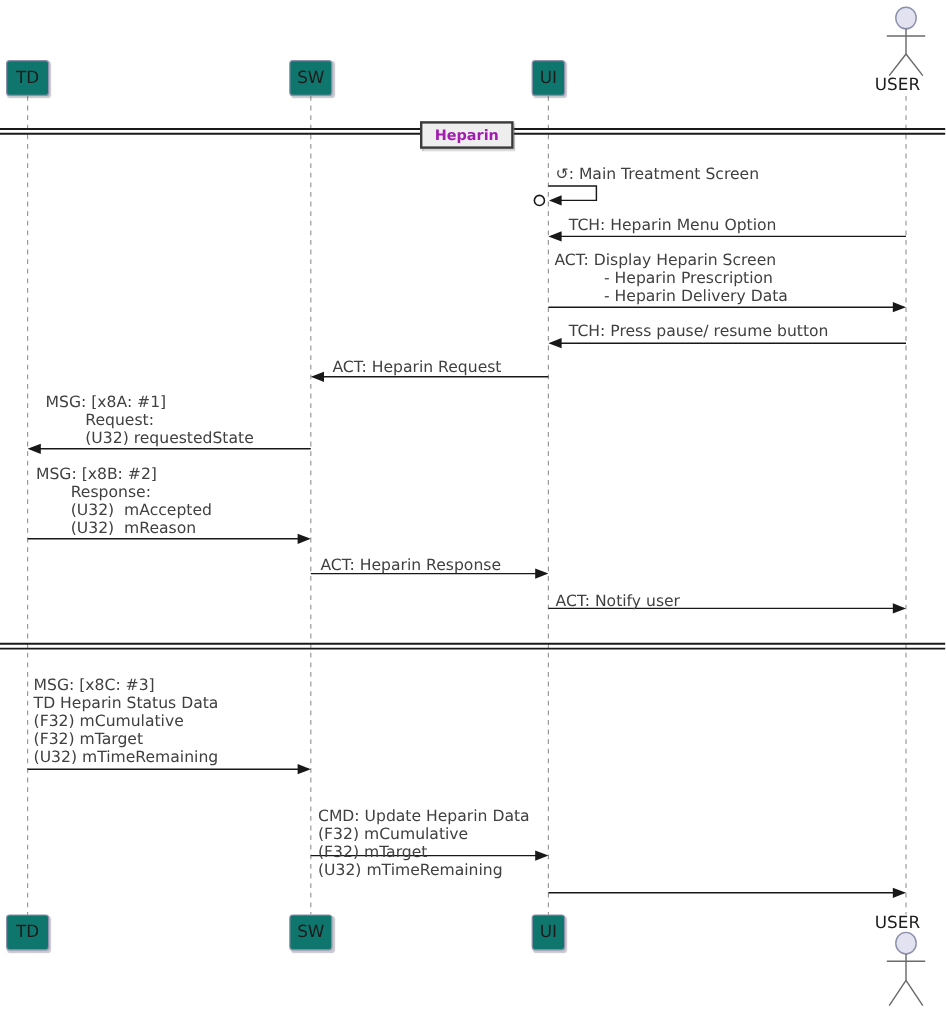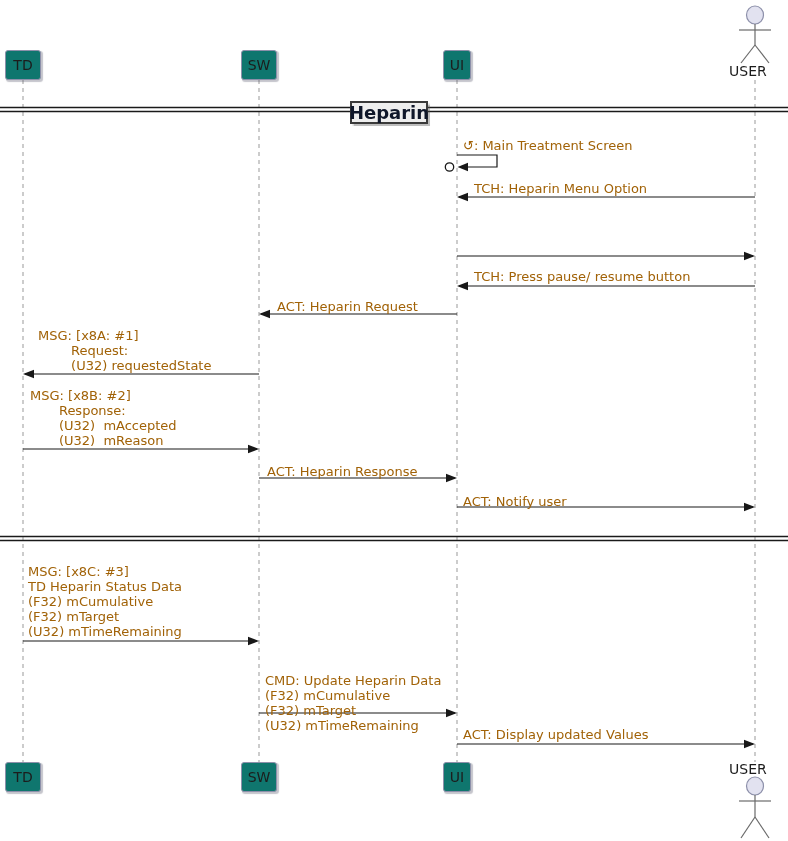--- a/index.html
+++ b/index.html
@@ -18,25 +18,25 @@
   }
   .actor-label {
     position:absolute; z-index:3; width:52px; text-align:left;
     font-size:14px; color:#1c1c1c; line-height:15px;
   }
   .divider-label {
     position:absolute; z-index:3; box-sizing:border-box;
     background:#EEEEEE; border:2px solid #3a3a3a;
     box-shadow:1.5px 1.5px 1px rgba(90,90,90,0.4);
     display:flex; align-items:center; justify-content:center;
-    font-size:18px; font-weight:bold; color:#0f172a;
+    font-size:12px; font-weight:bold; color:#a21caf;
   }
   .msg {
     position:absolute; z-index:2; white-space:pre;
-    font-size:13px; line-height:15px; color:#a16207;
+    font-size:13px; line-height:15px; color:#404040;
   }
 </style>
 </head>
 <body>
 
 <div id="stage">
 
   <svg id="layer-svg" width="788" height="841" viewBox="0 0 788 841">
 
     <g stroke="#999999" stroke-width="1" stroke-dasharray="4,4">
@@ -155,35 +155,37 @@
   </div>
   <div class="pbox" style="left:443px; top:762px; width:28px;">
     <span>UI</span>
   </div>
   <div class="actor-label" style="left:729px; top:762px;">USER</div>
 
   <div class="divider-label" style="left:350px; top:101px; width:78px; height:23px;">Heparin</div>
 
   <div class="msg" style="left:463px; top:138px;">↺: Main Treatment Screen</div>
   <div class="msg" style="left:474px; top:181px;">TCH: Heparin Menu Option</div>
+  <div class="msg" style="left:462px; top:210px;">ACT: Display Heparin Screen
+          - Heparin Prescription
+          - Heparin Delivery Data</div>
   <div class="msg" style="left:474px; top:269px;">TCH: Press pause/ resume button</div>
   <div class="msg" style="left:277px; top:299px;text-align:right;">ACT: Heparin Request</div>
   <div class="msg" style="left:38px;  top:328px;">MSG: [x8A: #1]
         Request:
         (U32) requestedState</div>
   <div class="msg" style="left:30px;  top:388px;">MSG: [x8B: #2]
        Response:
        (U32)  mAccepted
        (U32)  mReason</div>
   <div class="msg" style="left:267px; top:464px;">ACT: Heparin Response</div>
   <div class="msg" style="left:463px; top:494px;">ACT: Notify user</div>
   <div class="msg" style="left:28px;  top:564px;">MSG: [x8C: #3]
 TD Heparin Status Data
 (F32) mCumulative
 (F32) mTarget
 (U32) mTimeRemaining</div>
   <div class="msg" style="left:265px; top:654px;margin-top:19px;">CMD: Update Heparin Data
 (F32) mCumulative
 (F32) mTarget
 (U32) mTimeRemaining</div>
-  <div class="msg" style="left:463px; top:727px;">ACT: Display updated Values</div>
 
 </div>
 
 </body></html>

